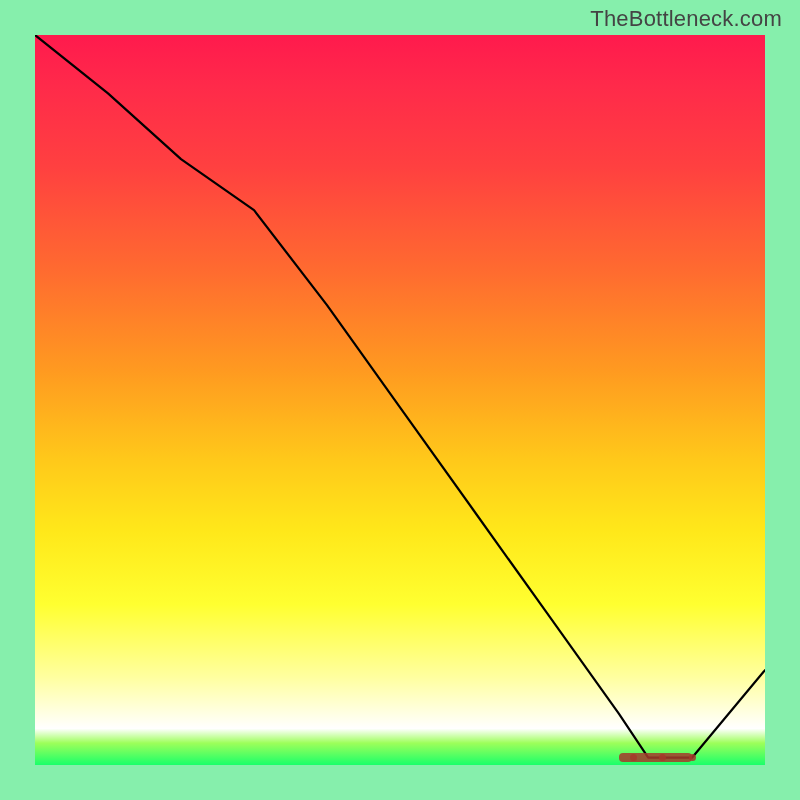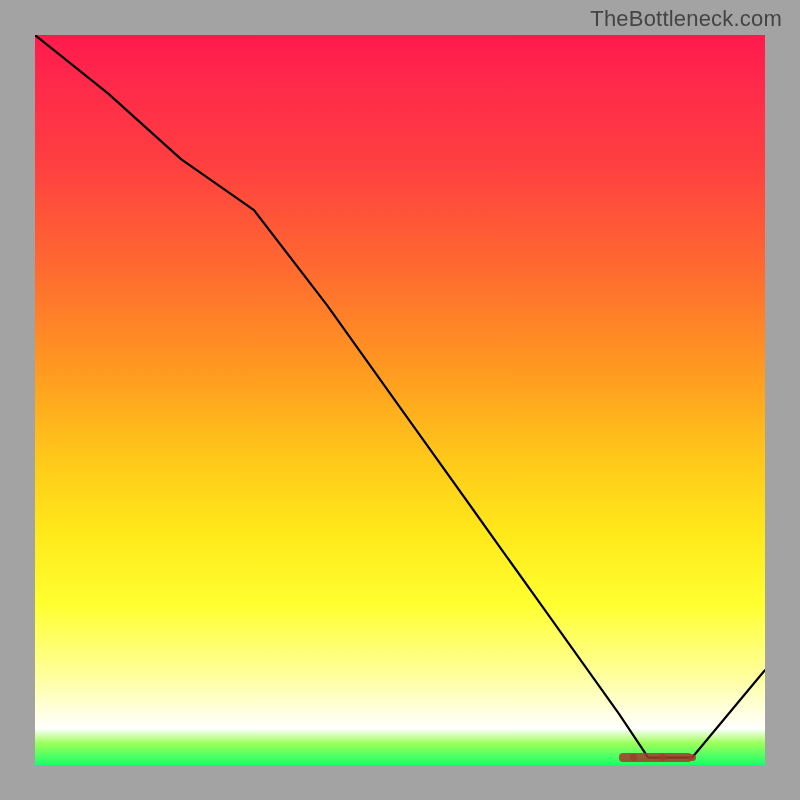--- a/index.html
+++ b/index.html
@@ -8,21 +8,21 @@
     width: 800px;
     height: 800px;
     background: #000;
     overflow: hidden;
     font-family: Arial, Helvetica, sans-serif;
   }
   .frame {
     position: relative;
     width: 800px;
     height: 800px;
-    background: #a3a3a3;
+    background: #86efac;
   }
   .watermark {
     position: absolute;
     top: 6px;
     right: 18px;
     color: #444;
     font-size: 22px;
     letter-spacing: 0.2px;
     font-weight: 400;
     z-index: 10;

